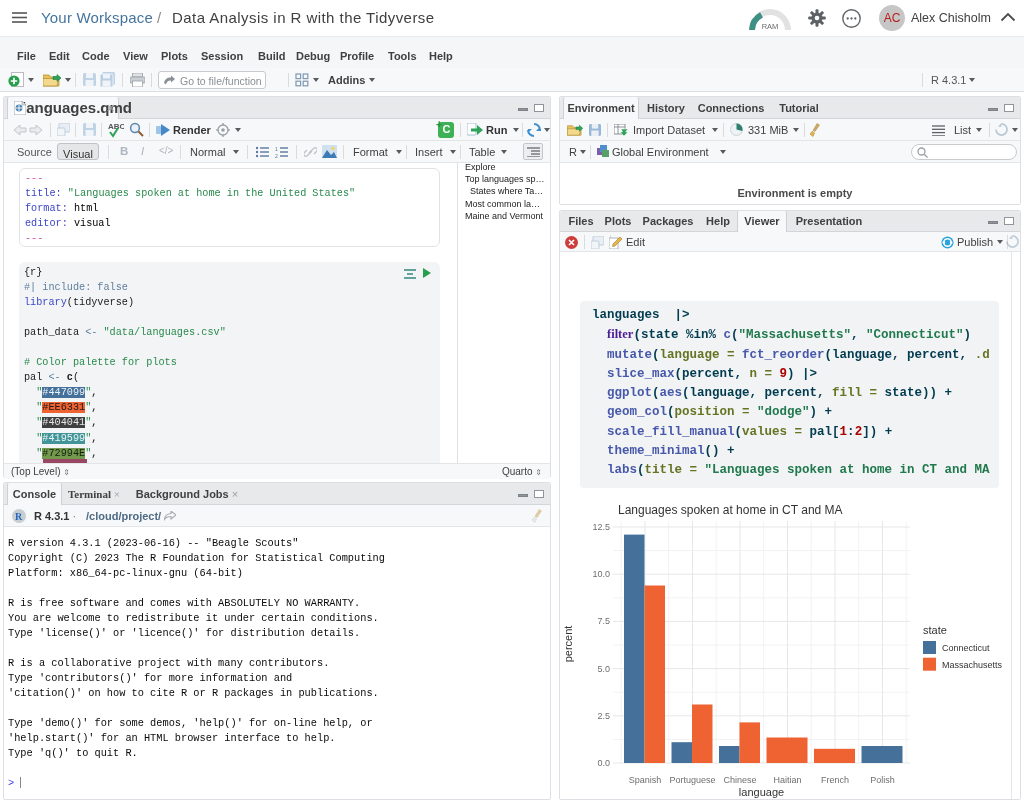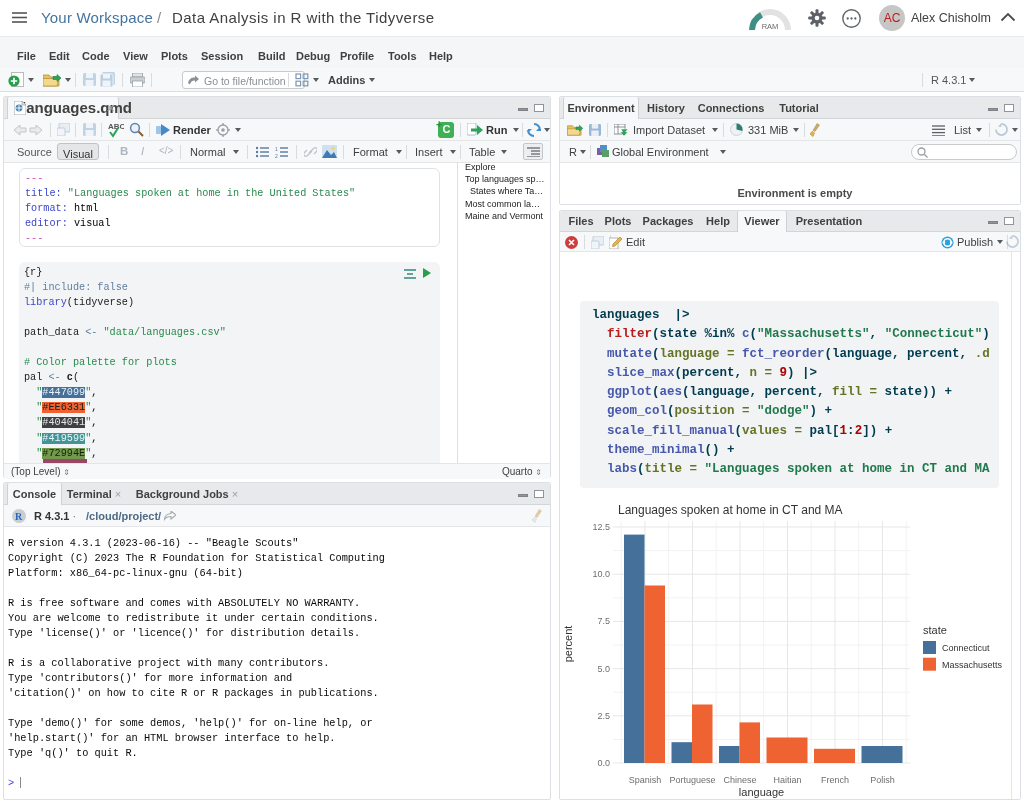--- a/index.html
+++ b/index.html
@@ -118,21 +118,21 @@
     </svg>
   <div class="sep" style="left:122px;top:5px;height:14px"></div>
 
   <svg class="abs" style="left:130px;top:5px" width="15" height="14" viewBox="0 0 15 14">
       <rect x="2.5" y="0" width="10" height="4" fill="#dfe3e6" stroke="#9aa0a5" stroke-width=".8"></rect>
       <rect x="0" y="4" width="15" height="6" rx="1" fill="#c9cfd4" stroke="#9aa0a5" stroke-width=".8"></rect>
       <rect x="2.5" y="8" width="10" height="6" fill="#fff" stroke="#9aa0a5" stroke-width=".8"></rect>
     </svg>
   <div class="sep" style="left:151px;top:5px;height:14px"></div>
 
-  <div class="abs" style="left:158px;top:3px;width:123px;height:18px;background:#fff;border:1px solid #c8cbce;border-radius:3px;margin-left:24px;">
+  <div class="abs" style="left:158px;top:3px;width:108px;height:18px;background:#fff;border:1px solid #c8cbce;border-radius:3px;">
     <svg style="position:absolute;left:4px;top:3px" width="12" height="12" viewBox="0 0 12 12">
         <path d="M1 8 a6 6 0 0 1 7-5.5 V0.5 L12 4 8 7.5 V5.5 a4.5 4.5 0 0 0-5 4z" fill="#8a9097"></path>
       </svg>
     <span style="position:absolute;left:21px;top:3px;font-size:10.5px;color:#8a8f94;">Go to file/function</span>
   </div>
   <div class="sep" style="left:288px;top:5px;height:14px"></div>
 
   <svg class="abs" style="left:295px;top:5px" width="14" height="14" viewBox="0 0 14 14">
       <g fill="none" stroke="#7d97b2" stroke-width="1.2">
         <rect x="1" y="1" width="4.6" height="4.6"></rect>
@@ -335,21 +335,21 @@
   </div>
 
   <div class="abs" style="left:453px;top:66px;width:93px;height:300px;border-left:1px solid #dcdfe3;background:#fff;">
     <div class="abs" style="left:7px;top:-2px;font-size:9px;line-height:12.2px;color:#222;white-space:nowrap;">Explore<br>Top languages sp…<br>&nbsp;&nbsp;States where Ta…<br>Most common la…<br>Maine and Vermont</div>
   </div>
 </div>
 
 <div class="pane" id="conpane" style="left:3px;top:482px;width:548px;height:318px;">
   <div class="tabbar">
     <div class="tab active" style="left:3px;width:55px;">Console</div>
-    <div class="tab" style="left:58px;width:64px;">Terminal <span style="color:#9aa0a5;font-weight:normal;">×</span></div>
+    <div class="tab" style="left:58px;width:64px;font-family:Liberation Serif, serif;">Terminal <span style="color:#9aa0a5;font-weight:normal;">×</span></div>
     <div class="tab" style="left:130px;width:106px;">Background Jobs <span style="color:#9aa0a5;font-weight:normal;">×</span></div>
     <div class="minmax min" style="right:22px;"></div>
     <div class="minmax" style="right:6px;"></div>
   </div>
   <div class="ptool" style="top:22px;height:22px;">
     <svg style="position:absolute;left:8px;top:4px" width="14" height="14" viewBox="0 0 14 14">
         <circle cx="7" cy="7" r="7" fill="#c8cdd2"></circle>
         <text x="3" y="11" font-size="10" font-weight="bold" fill="#2767be" font-family="Liberation Serif">R</text>
       </svg>
     <span class="tbtext" style="left:30px;top:5px;">R 4.3.1 <span style="font-weight:normal;color:#777;">·</span></span>
@@ -502,21 +502,21 @@
     <div class="sep" style="right:12px;top:3px;height:14px"></div>
     <svg style="position:absolute;right:1px;top:3px;opacity:.45" width="13" height="13" viewBox="0 0 14 14">
         <path d="M7 1 a6 6 0 1 1 -6 6" fill="none" stroke="#7d97b2" stroke-width="1.8"></path>
         <path d="M7 0 v4 h-4z" fill="#7d97b2"></path>
       </svg>
   </div>
 
   <div class="abs" style="left:0;top:41px;right:0;bottom:0;background:#fff;overflow:hidden;">
     <div class="abs" style="right:8px;top:0;bottom:0;width:1px;background:#e4e6e8;"></div>
     <div class="abs mono" style="left:20px;top:49px;width:419px;height:187px;background:#f1f3f5;border-radius:4px;font-size:12.5px;line-height:19.3px;padding:5px 0 0 12px;white-space:pre;color:#003B4F;overflow:hidden;font-weight:bold;"><span>languages  |&gt;</span>
-  <span style="color:#b91c1c;">filter</span>(state %in% <span style="color:#4758AB;">c</span>(<span style="color:#20794D;">"Massachusetts"</span>, <span style="color:#20794D;">"Connecticut"</span>)
+  <span style="color:#4c1d95;font-family:Liberation Serif, serif;">filter</span>(state %in% <span style="color:#4758AB;">c</span>(<span style="color:#20794D;">"Massachusetts"</span>, <span style="color:#20794D;">"Connecticut"</span>)
   <span style="color:#4758AB;">mutate</span>(<span style="color:#657422;">language =</span> <span style="color:#4758AB;">fct_reorder</span>(language, percent, <span style="color:#657422;">.d</span>
   <span style="color:#4758AB;">slice_max</span>(percent, <span style="color:#657422;">n =</span> <span style="color:#AD0000;">9</span>) |&gt;
   <span style="color:#4758AB;">ggplot</span>(<span style="color:#4758AB;">aes</span>(language, percent, <span style="color:#657422;">fill =</span> state)) +
   <span style="color:#4758AB;">geom_col</span>(<span style="color:#657422;">position =</span> <span style="color:#20794D;">"dodge"</span>) +
   <span style="color:#4758AB;">scale_fill_manual</span>(<span style="color:#657422;">values =</span> pal[<span style="color:#AD0000;">1</span>:<span style="color:#AD0000;">2</span>]) +
   <span style="color:#4758AB;">theme_minimal</span>() +
   <span style="color:#4758AB;">labs</span>(<span style="color:#657422;">title =</span> <span style="color:#20794D;">"Languages spoken at home in CT and MA</span></div>
 
     <svg class="abs" style="left:0px;top:245px" width="455" height="305" viewBox="0 0 455 305">
 

